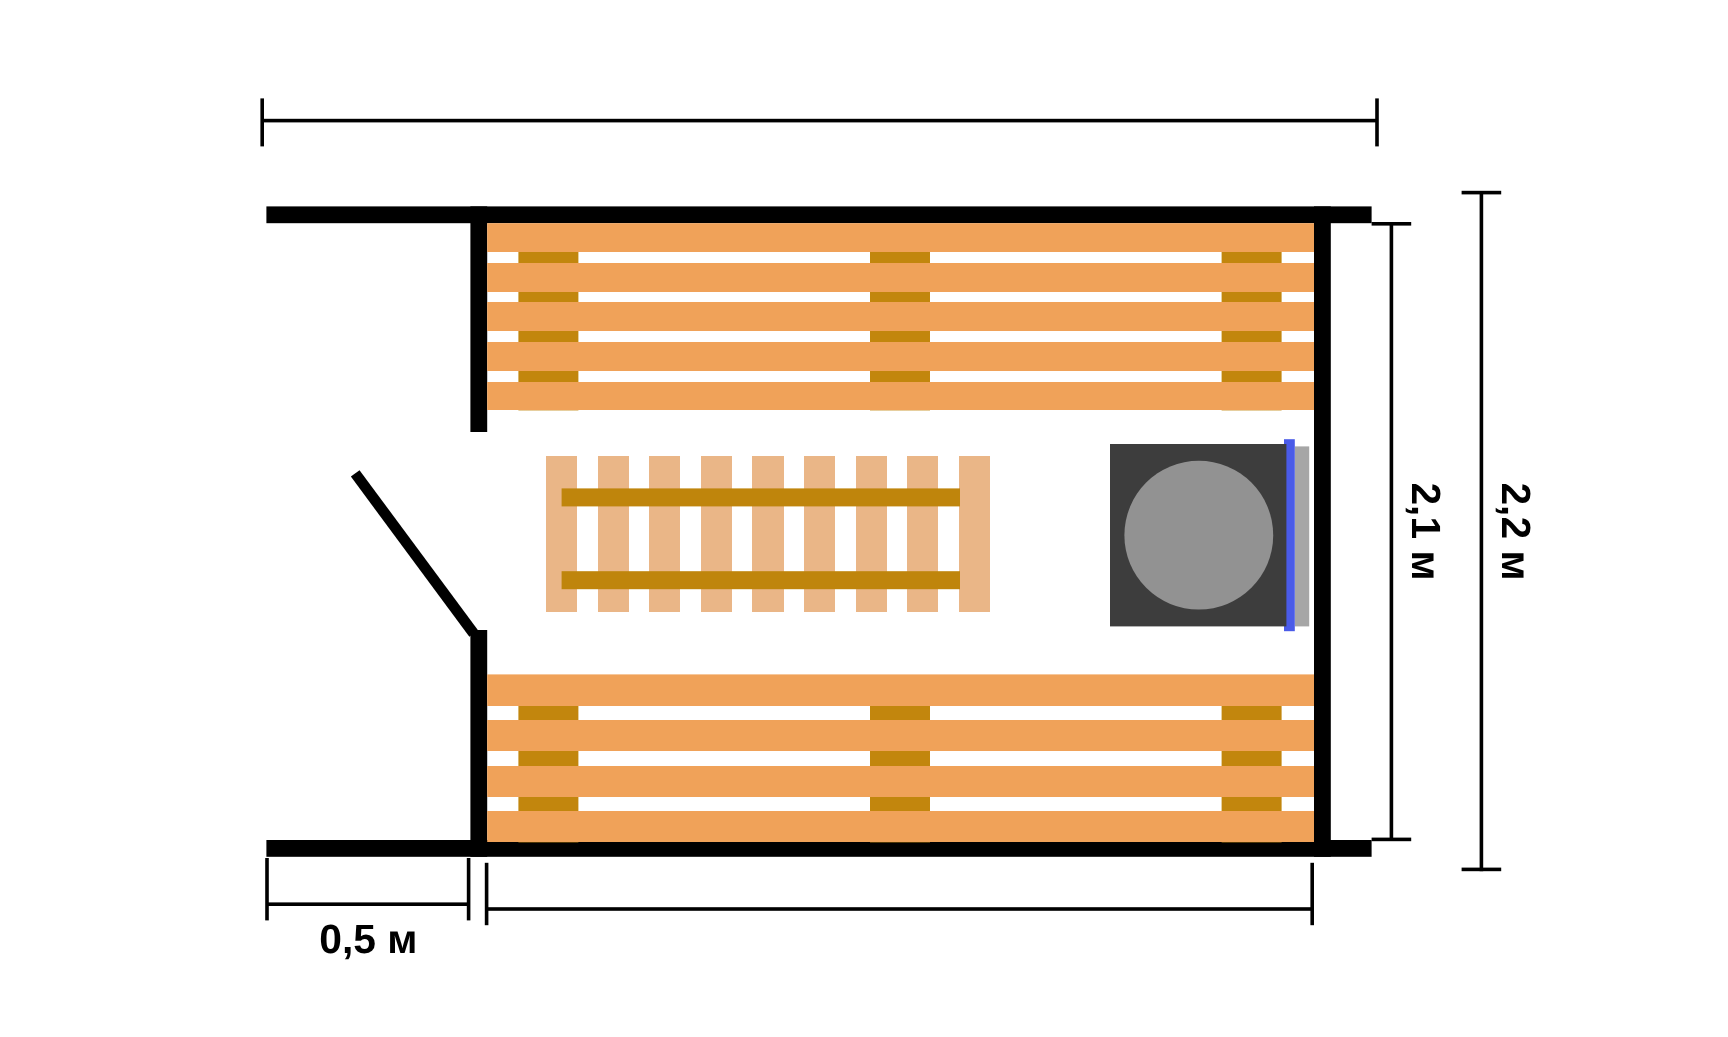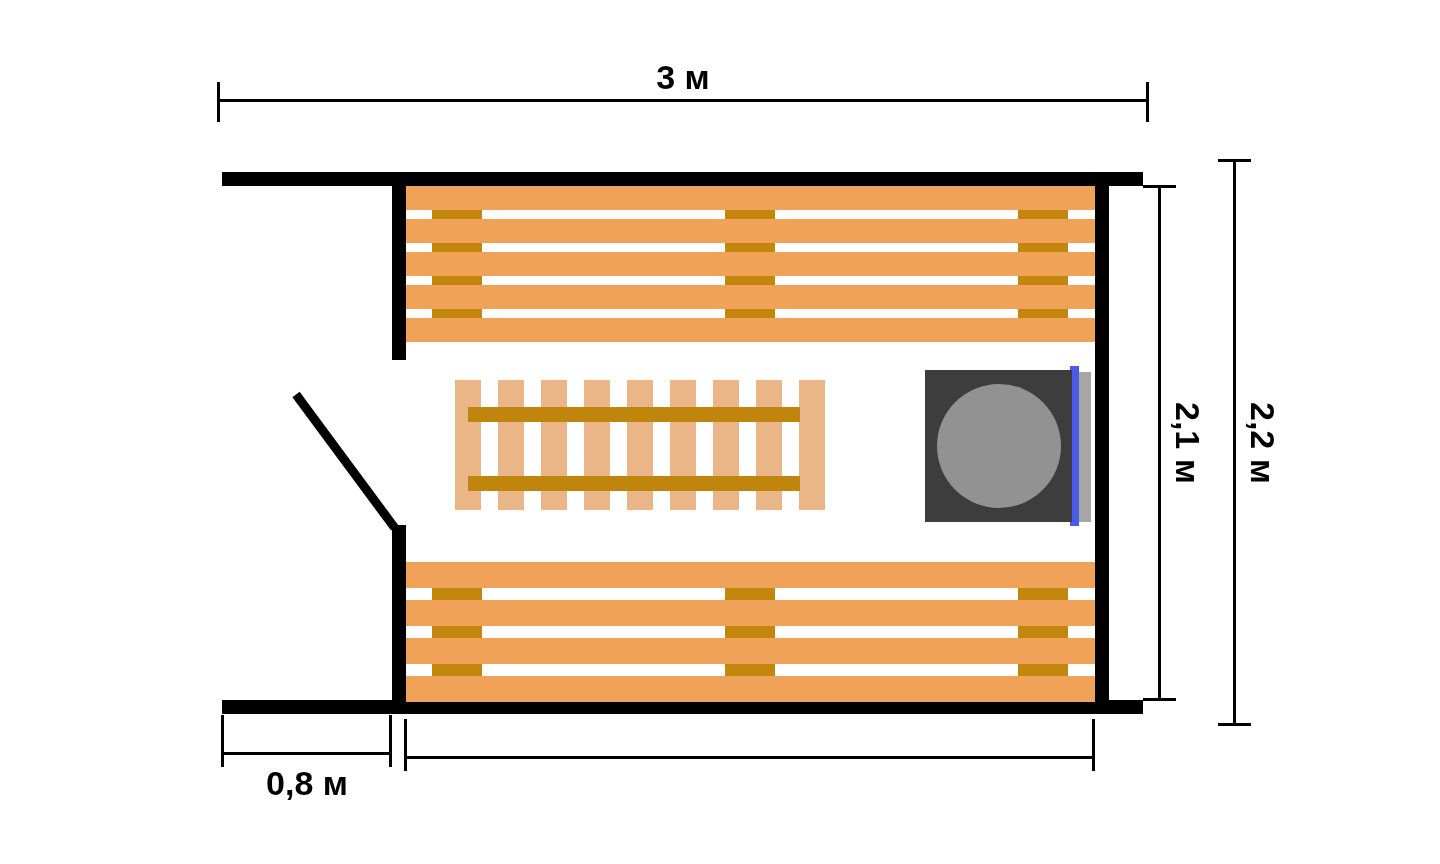--- a/index.html
+++ b/index.html
@@ -138,21 +138,20 @@
     background: var(--wall, #000);
     transform-origin: 0 50%;
     transform: rotate(53.5deg);
   }
 </style>
 </head>
 <body>
 
 <div class="canvas">
 
-  <div class="dim-label" style="left:218px; top:58px; width:930px;">3 м</div>
   <div class="dim" style="left:218px; top:99px; width:930px; height:3px;"></div>
   <div class="dim" style="left:217px; top:82px; width:3px; height:40px;"></div>
   <div class="dim" style="left:1146px; top:82px; width:3px; height:40px;"></div>
 
   <div class="wall" style="left:222px; top:172px; width:921px; height:14px;"></div>
   <div class="wall" style="left:222px; top:700px; width:921px; height:14px;"></div>
   <div class="wall" style="left:1095px; top:172px; width:14px; height:542px;"></div>
   <div class="wall" style="left:392px; top:172px; width:14px; height:188px;"></div>
   <div class="wall" style="left:392px; top:525px; width:14px; height:189px;"></div>
 
@@ -187,19 +186,19 @@
   <div class="vlabel" style="left:1164px; top:186px; width:46px; height:514px;">2,1 м</div>
 
   <div class="dim" style="left:1233px; top:160px; width:3px; height:566px;"></div>
   <div class="dim" style="left:1218px; top:159px; width:33px; height:3px;"></div>
   <div class="dim" style="left:1218px; top:723px; width:33px; height:3px;"></div>
   <div class="vlabel" style="left:1239px; top:160px; width:46px; height:566px;">2,2 м</div>
 
   <div class="dim" style="left:222px; top:752px; width:169px; height:3px;"></div>
   <div class="dim" style="left:221px; top:715px; width:3px; height:52px;"></div>
   <div class="dim" style="left:389px; top:715px; width:3px; height:52px;"></div>
-  <div class="dim-label" style="left:212px; top:764px; width:190px;">0,8 м</div>
+  <div class="dim-label" style="left:212px; top:764px; width:190px;">0,5 м</div>
 
   <div class="dim" style="left:405px; top:756px; width:690px; height:3px;"></div>
   <div class="dim" style="left:404px; top:719px; width:3px; height:52px;"></div>
   <div class="dim" style="left:1092px; top:719px; width:3px; height:52px;"></div>
 
 </div>
 
 </body></html>

